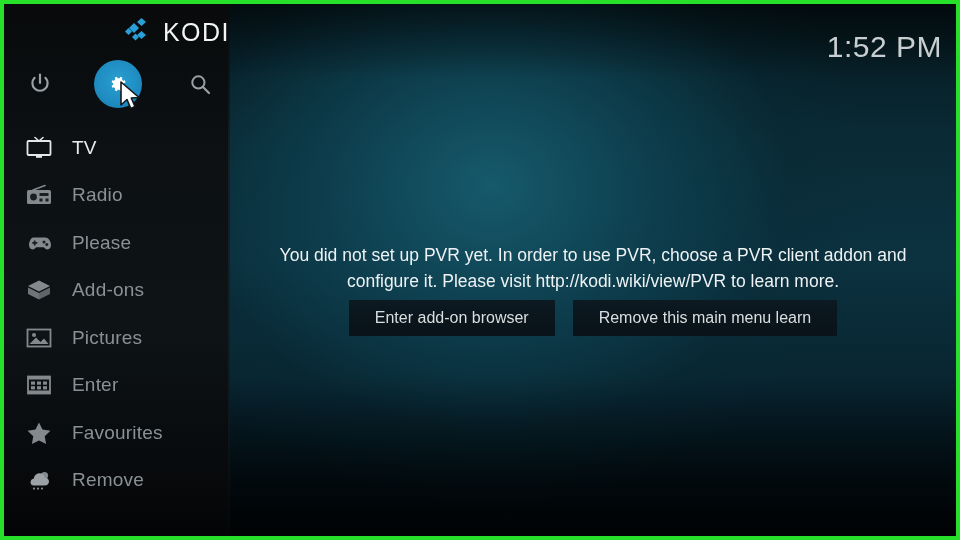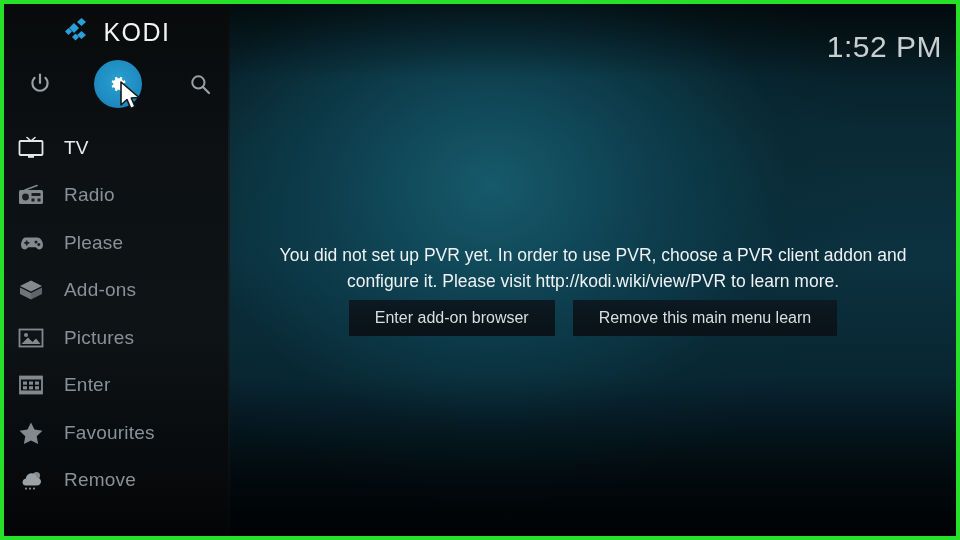--- a/index.html
+++ b/index.html
@@ -34,21 +34,21 @@
     background:linear-gradient(180deg, #080a0b 0%, #0d1114 30%, #0e1316 62%, #07090b 90%, #030405 100%);
     z-index:3;
   }
   #sidebar:after {
     content:""; position:absolute; right:0; top:0; width:2px; height:100%;
     background:linear-gradient(180deg, rgba(0,0,0,0) 0%, rgba(40,60,70,0.35) 30%, rgba(40,60,70,0.25) 70%, rgba(0,0,0,0) 100%);
   }
   
   #logo-row {
     position:absolute; left:0; top:8px; width:226px; height:40px;
-    display:flex; align-items:center; justify-content:center; gap:10px;
+    display:flex; align-items:center; justify-content:flex-end; gap:10px;
   }
   #kodi-mark { width:30px; height:28px; }
   #kodi-word {
     color:#f2f4f6; font-size:25px; letter-spacing:1.5px; font-weight:400;
     line-height:1;
   }
   
   #icon-row {
     position:absolute; left:0; top:56px; width:226px; height:48px;
   }
@@ -63,21 +63,21 @@
   #settings-circle {
     position:absolute; left:0; top:0; width:48px; height:48px;
     border-radius:50%;
     background:radial-gradient(circle at 50% 45%, #2a9fd0 0%, #1f8dc2 58%, #1878ab 100%);
   }
   #settings-btn .tool-glyph { position:relative; z-index:2; width:22px; height:22px; }
   #cursor { position:absolute; left:24px; top:20px; width:26px; height:32px; z-index:5; }
   
   #menu { position:absolute; left:0; top:120px; width:226px; }
   .menu-item {
-    height:47.5px; display:flex; align-items:center; padding-left:10px;
+    height:47.5px; display:flex; align-items:center; padding-left:18px;
   }
   .menu-icon {
     width:34px; height:26px; flex:0 0 34px;
     display:flex; align-items:center; justify-content:center;
     margin-right:16px;
   }
   .menu-icon svg { display:block; }
   .menu-label {
     font-size:19px; color:#8a9195; letter-spacing:0.2px; font-weight:400;
   }

